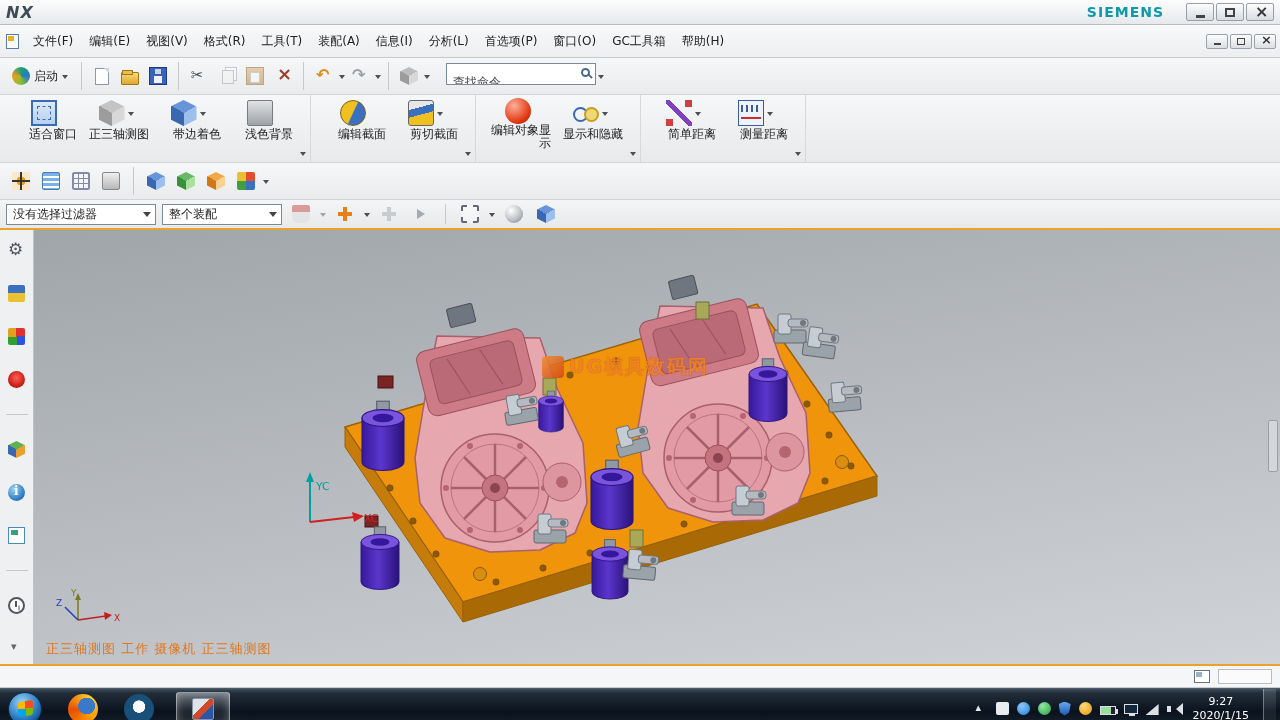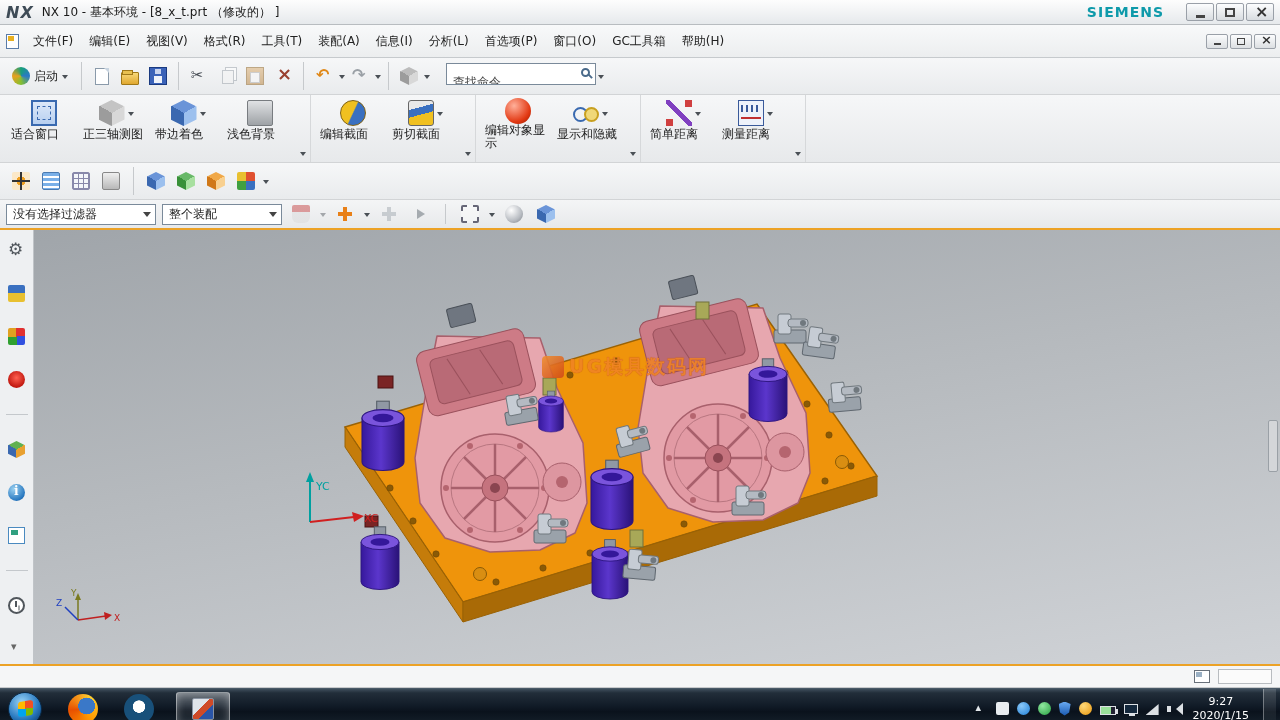--- a/index.html
+++ b/index.html
@@ -69,21 +69,21 @@
   .mag { position:absolute; right:6px; top:5px; width:9px; height:9px; border:2px solid #4a6a8a; border-radius:50%; }
   .mag::after { content:""; position:absolute; width:6px; height:2px; background:#4a6a8a; transform:rotate(45deg); right:-5px; bottom:-2px; }
 
   
   .tb2 { height:68px; display:flex; align-items:stretch; padding:0 2px;
     background:linear-gradient(#f6f7f8,#e7e9eb); border-bottom:1px solid #d2d4d6; }
   .big-group { position:relative; display:flex; padding:3px 14px 12px 6px; border-right:1px solid #d6d8da; }
   .group-dd { position:absolute; right:4px; bottom:3px; }
   .big-btn { width:72px; display:flex; flex-direction:column; align-items:center; border-radius:2px; cursor:default; }
   .bb-top { height:30px; display:flex; align-items:center; gap:3px; }
-  .bb-label { display:block; width:66px; text-align:left; font-size:12px; line-height:13px; color:#222; }
+  .bb-label { display:block; width:66px; text-align:right; font-size:12px; line-height:13px; color:#222; }
   .bbi { width:26px; height:26px; position:relative; display:inline-block; }
   .bbi-fit { border:2px solid #3a6ab0; background:linear-gradient(#dce8f8,#b8d0f0); }
   .bbi-fit::before { content:""; position:absolute; inset:4px; border:1px dashed #3a6ab0; }
   .bbi-iso { clip-path:polygon(50% 0,100% 25%,100% 75%,50% 100%,0 75%,0 25%);
     background:conic-gradient(from 60deg,#d8d8d8 0 120deg,#9c9c9c 0 240deg,#c4c4c4 0); }
   .bbi-shade { clip-path:polygon(50% 0,100% 25%,100% 75%,50% 100%,0 75%,0 25%);
     background:conic-gradient(from 60deg,#9cc0ee 0 120deg,#3a68b0 0 240deg,#6a94d8 0); }
   .bbi-bg { background:linear-gradient(#e0e2e4,#9ea2a6); border:1px solid #787c80; border-radius:2px; }
   .bbi-secedit { border-radius:50%; background:linear-gradient(115deg,#f0c020 48%,#3a70c0 52%); border:1px solid #806010; }
   .bbi-secclip { border-radius:3px; background:linear-gradient(165deg,#e8e8e8 30%,#3a70c0 30% 55%,#f0c020 55%); border:1px solid #666; }
@@ -209,21 +209,20 @@
   .show-desktop { width:13px; height:100%; border-left:1px solid rgba(255,255,255,.35);
     background:linear-gradient(rgba(255,255,255,.14),rgba(255,255,255,.02)); }
 </style>
 </head>
 <body>
 
 <div class="screen">
 
   <div class="titlebar">
     <span class="nx-logo">NX</span>
-    <span class="title-text">NX 10 - 基本环境 - [8_x_t.prt （修改的） ]</span>
     <span class="brand">SIEMENS</span>
     <span class="cap-group">
       <span class="cap-btn">
           <span class="g-min"></span>
         </span>
       <span class="cap-btn">
           <span class="g-max"></span>
         </span>
       <span class="cap-btn">
           <span class="g-close"></span>
@@ -615,20 +614,21 @@
           <text x="80" y="391" fill="#c02020" font-size="9">X</text>
           <line x1="44" y1="390" x2="31" y2="377" stroke="#2040c0" stroke-width="1.5"></line>
           <text x="22" y="376" fill="#2040c0" font-size="9">Z</text>
         </g>
       </svg>
 
       <div class="watermark">
         <span class="wm-logo"></span>
         <span class="wm-text">UG模具数码网</span>
       </div>
+      <div class="view-status">正三轴测图 工作 摄像机 正三轴测图</div>
       <div class="vscroll"></div>
     </div>
   </div>
 
   <div class="promptbar">
     <span class="prompt-right">
       <span class="prompt-win"></span>
       <span class="status-cell"></span>
     </span>
   </div>

